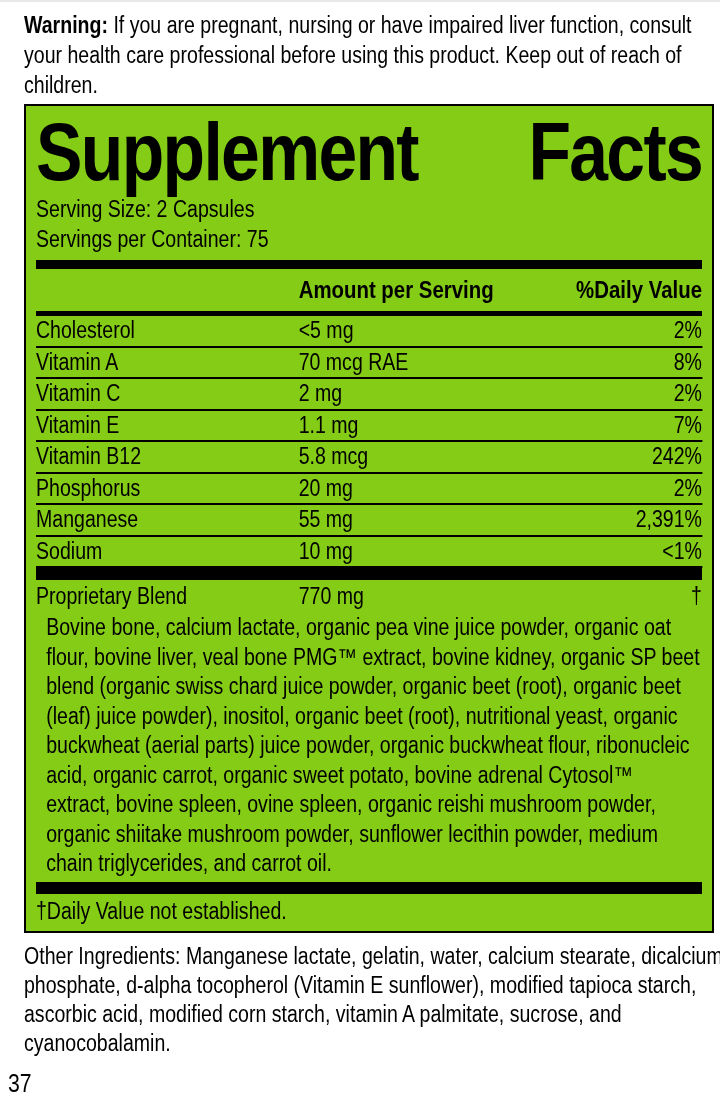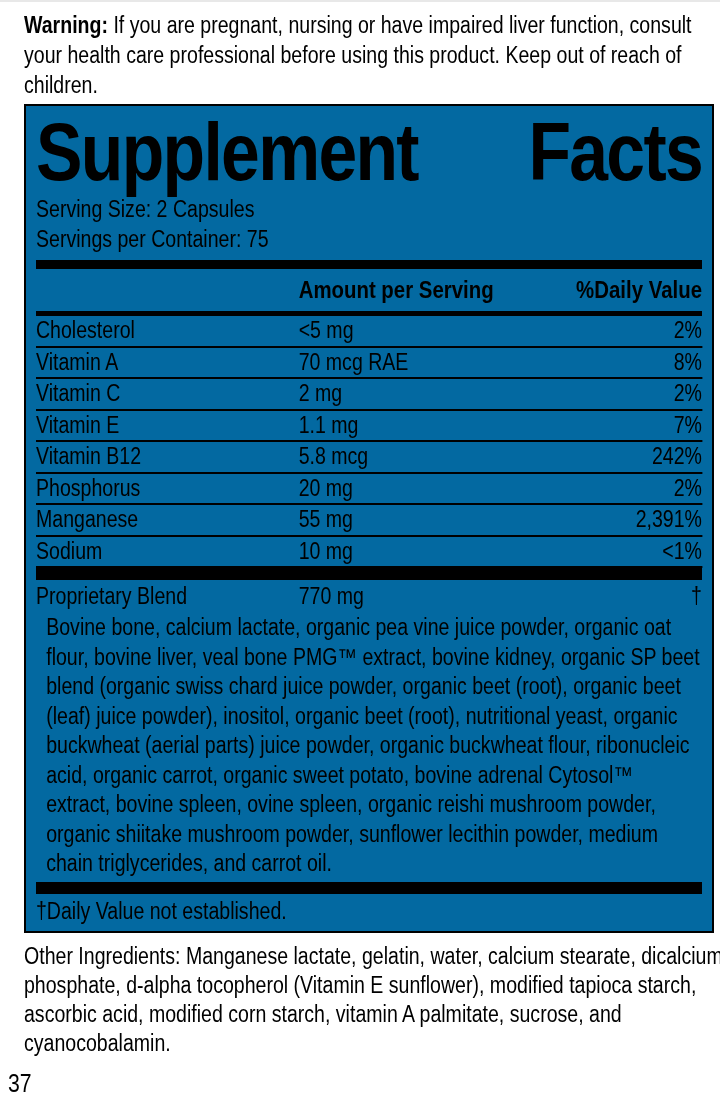--- a/index.html
+++ b/index.html
@@ -24,21 +24,21 @@
   .warning {
     margin: 8px 6px 0 6px;
     font-size: 23px;
     line-height: 30px;
   }
   .warning b { font-weight: bold; }
   .panel {
     margin: 4px 6px 0 6px;
     border: 2px solid #000;
     padding: 4px 10px 4px 10px;
-    background: #0369a1;
+    background: #84cc16;
   }
   .title-row {
     display: flex;
     justify-content: space-between;
     align-items: center;
     height: 84px;
     font-size: 82px;
     font-weight: bold;
     letter-spacing: -2px;
     white-space: nowrap;

